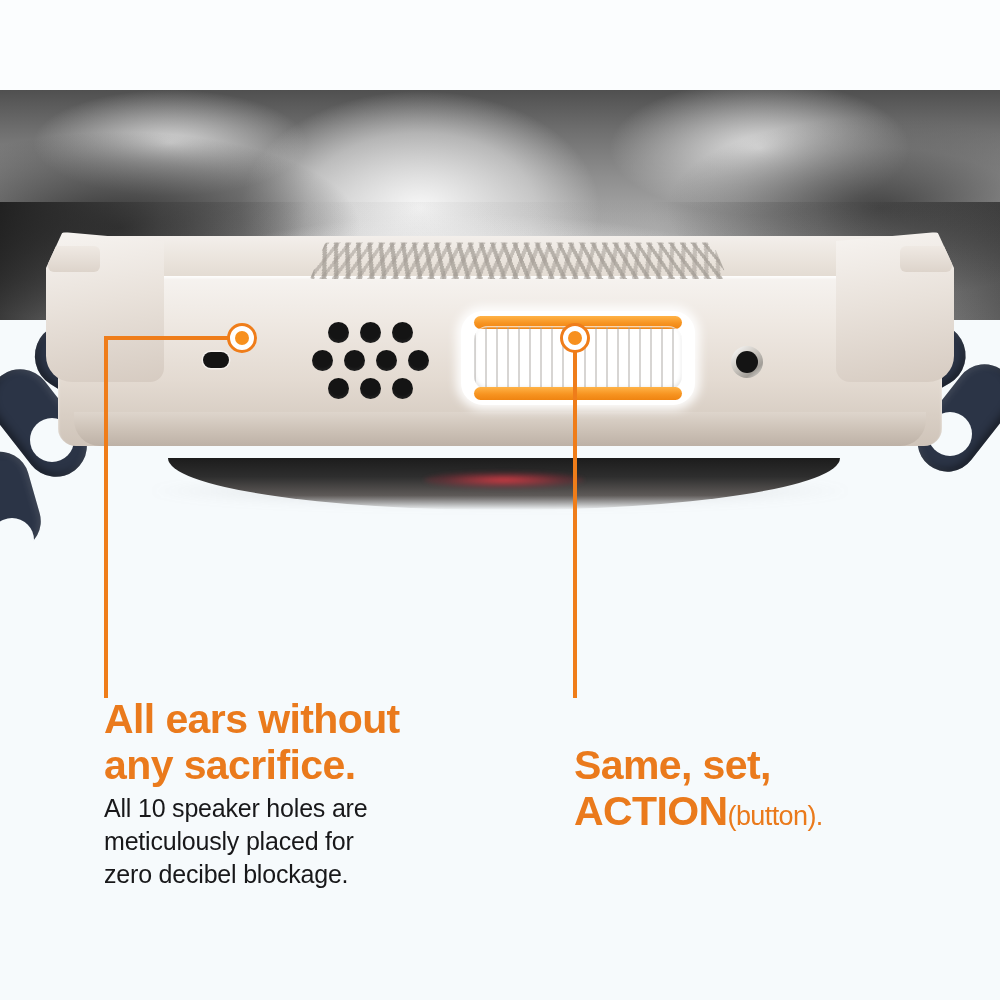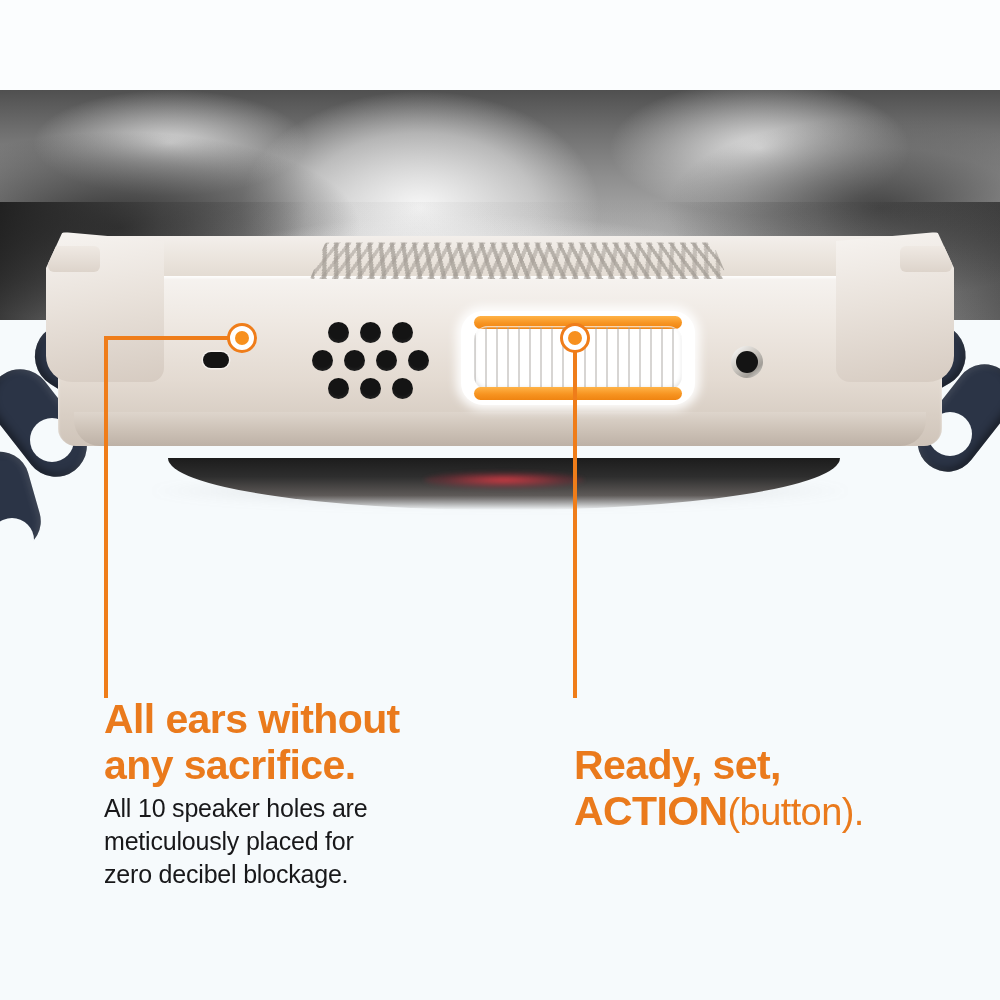--- a/index.html
+++ b/index.html
@@ -211,21 +211,21 @@
     position:absolute; inset:5px; border-radius:50%; background:#f7901e;
   }
   .cline { position:absolute; background:#ef7d1a; }
 
   
   .text-col { position:absolute; z-index:35; }
   .headline {
     color:#ea7a1c; font-size:41px; line-height:46px; font-weight:600;
     letter-spacing:-.6px; white-space:pre-line;
   }
-  .headline .small { font-size:38px; font-weight:500; }
+  .headline .small { font-size:27px; font-weight:500; }
   .body-copy {
     margin-top:4px; color:#18181a; font-size:25px; line-height:33px;
     font-weight:500; letter-spacing:-.2px; white-space:pre-line;
   }
   #col-left  { left:104px; top:696px; width:400px; }
   #col-right { left:574px; top:696px; width:410px; }
 </style>
 </head>
 <body>
 
@@ -329,18 +329,18 @@
   <div class="text-col" id="col-left">
     <div class="headline">All ears without
 any sacrifice.</div>
     <div class="body-copy">All 10 speaker holes are
 meticulously placed for
 zero decibel blockage.</div>
   </div>
 
   <div class="text-col" id="col-right">
     <div class="headline">
-      <span>Ready, set,
+      <span>Same, set,
 ACTION</span><span class="small">(button).</span>
     </div>
   </div>
 
 </div>
 
 </body></html>

